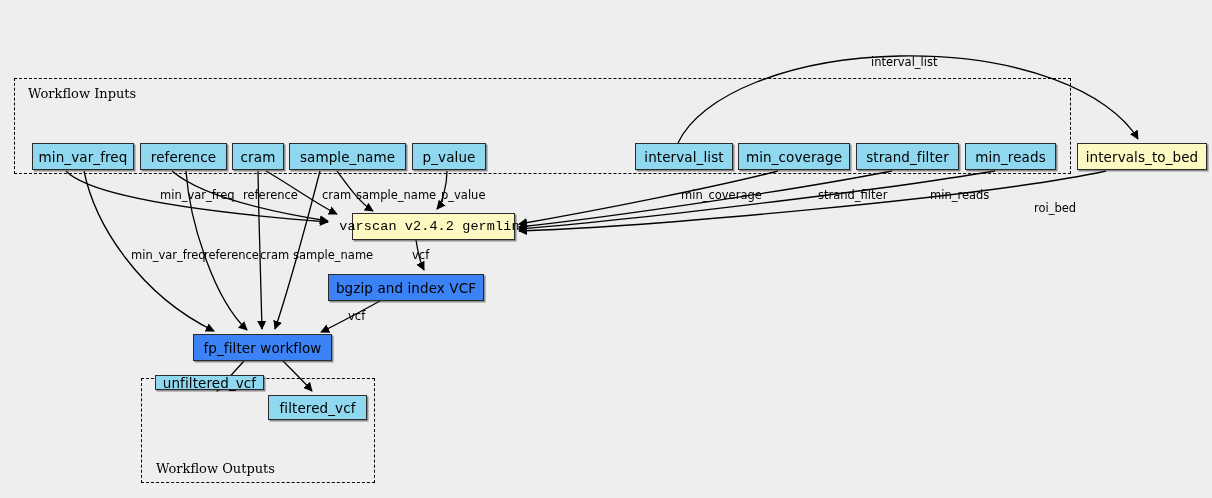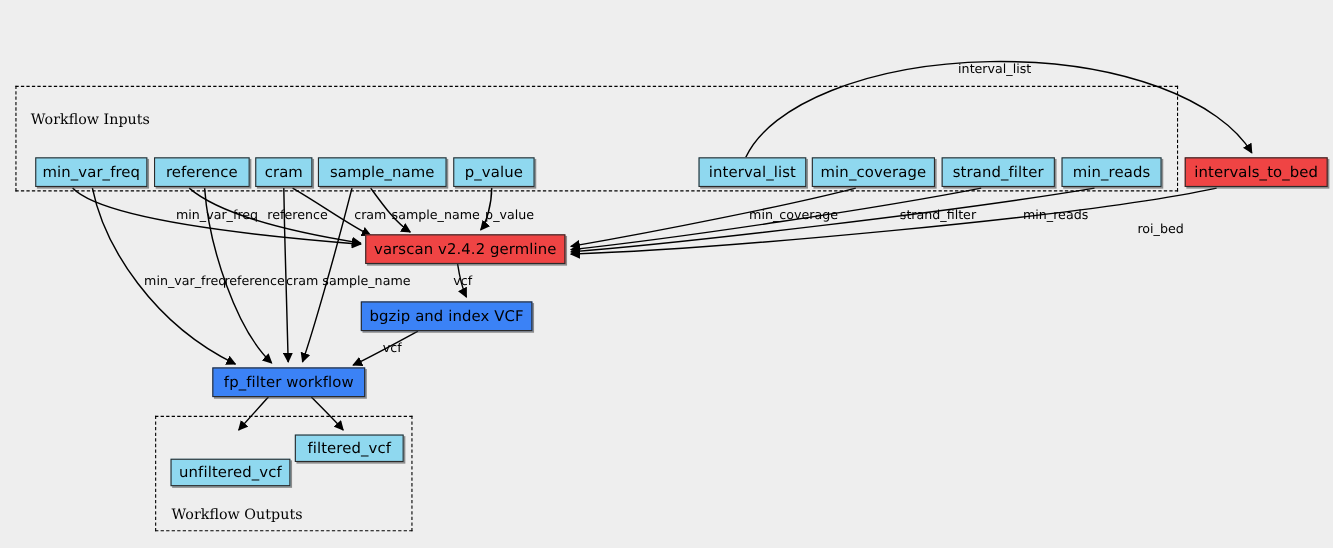--- a/index.html
+++ b/index.html
@@ -32,21 +32,21 @@
     box-sizing:border-box;
     border:1px solid #2b2b2b;
     box-shadow:1.5px 1.5px 0 0 rgba(60,60,60,0.55);
     display:flex;align-items:center;justify-content:center;
     font-size:13.5px;
     color:#000;
     white-space:nowrap;
     letter-spacing:0.1px;
   }
   .node.input,.node.output{background:#8fd8ef;}
-  .node.tool{background:#ef4444;}
+  .node.tool{background:#fef9c3;}
   .node.subwf{background:#3b82f6;}
 
   .edge-label{
     position:absolute;
     font-size:11.5px;
     color:#000;
     white-space:nowrap;
     background:transparent;
     line-height:12px;
   }
@@ -85,21 +85,21 @@
       <path d="M 416,240 C 418,253 421,264 424,270"></path>
 
       <path d="M 380,301 C 358,313 336,325 321,332"></path>
 
       <path d="M 244,361 C 234,372 224,383 217,391"></path>
       <path d="M 283,361 C 294,372 305,383 312,391"></path>
     </g>
   </svg>
 
   <div class="cluster" style="left:14px;top:78px;width:1057px;height:96px;"></div>
-  <div class="cluster-label" style="left:28px;top:86px;margin-top:16px;">Workflow Inputs</div>
+  <div class="cluster-label" style="left:28px;top:86px;">Workflow Inputs</div>
 
   <div class="cluster" style="left:141px;top:378px;width:234px;height:105px;"></div>
   <div class="cluster-label" style="left:156px;top:461px;">Workflow Outputs</div>
 
   <div class="node input" style="left:32px;top:143px;width:102px;height:27px;">
     <span>min_var_freq</span>
   </div>
   <div class="node input" style="left:140px;top:143px;width:87px;height:27px;">
     <span>reference</span>
   </div>
@@ -120,30 +120,30 @@
   </div>
   <div class="node input" style="left:856px;top:143px;width:103px;height:27px;">
     <span>strand_filter</span>
   </div>
   <div class="node input" style="left:965px;top:143px;width:91px;height:27px;">
     <span>min_reads</span>
   </div>
   <div class="node tool" style="left:1077px;top:143px;width:130px;height:27px;">
     <span>intervals_to_bed</span>
   </div>
-  <div class="node tool" style="left:332px;top:213px;width:182px;height:27px;">
+  <div class="node tool" style="left:352px;top:213px;width:163px;height:27px;font-family:Liberation Mono, monospace;">
     <span>varscan v2.4.2 germline</span>
   </div>
   <div class="node subwf" style="left:328px;top:274px;width:156px;height:27px;">
     <span>bgzip and index VCF</span>
   </div>
   <div class="node subwf" style="left:193px;top:334px;width:139px;height:27px;">
     <span>fp_filter workflow</span>
   </div>
-  <div class="node output" style="left:155px;top:417px;width:109px;height:25px;">
+  <div class="node output" style="left:155px;top:375px;width:109px;height:15px;">
     <span>unfiltered_vcf</span>
   </div>
   <div class="node output" style="left:268px;top:395px;width:99px;height:25px;">
     <span>filtered_vcf</span>
   </div>
 
   <div class="edge-label" style="left:160px;top:189px;">min_var_freq</div>
   <div class="edge-label" style="left:243px;top:189px;">reference</div>
   <div class="edge-label" style="left:322px;top:189px;">cram</div>
   <div class="edge-label" style="left:356px;top:189px;">sample_name</div>

